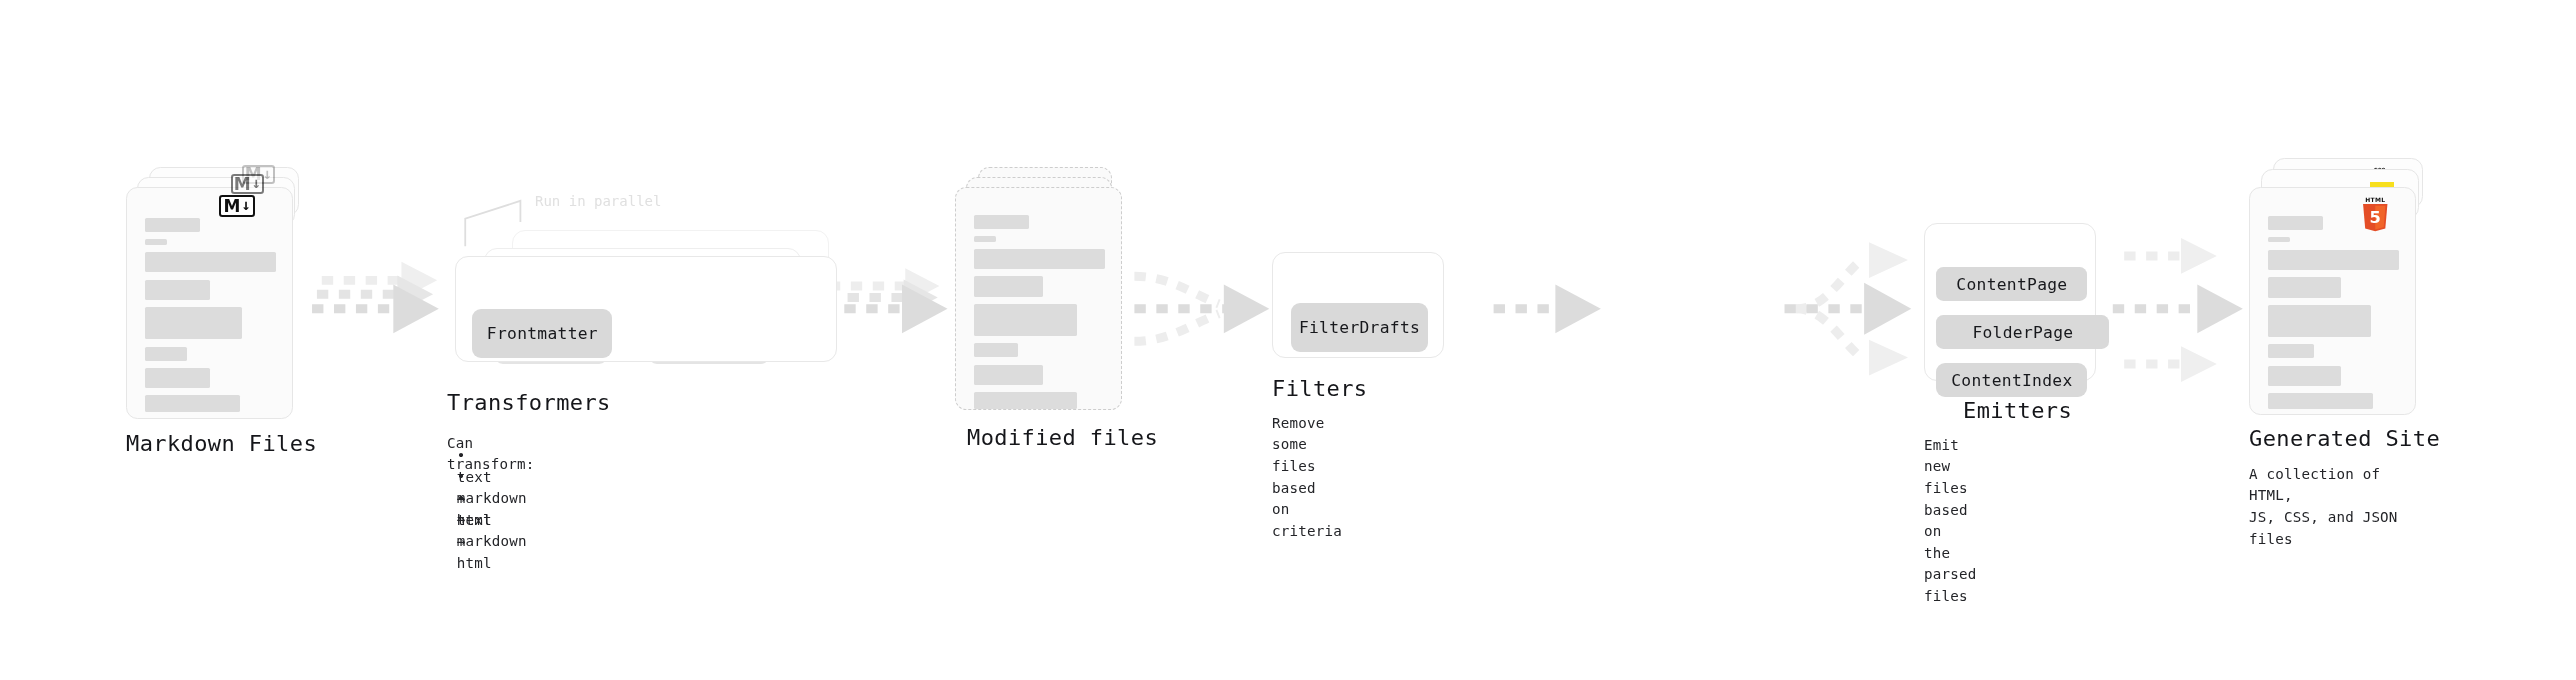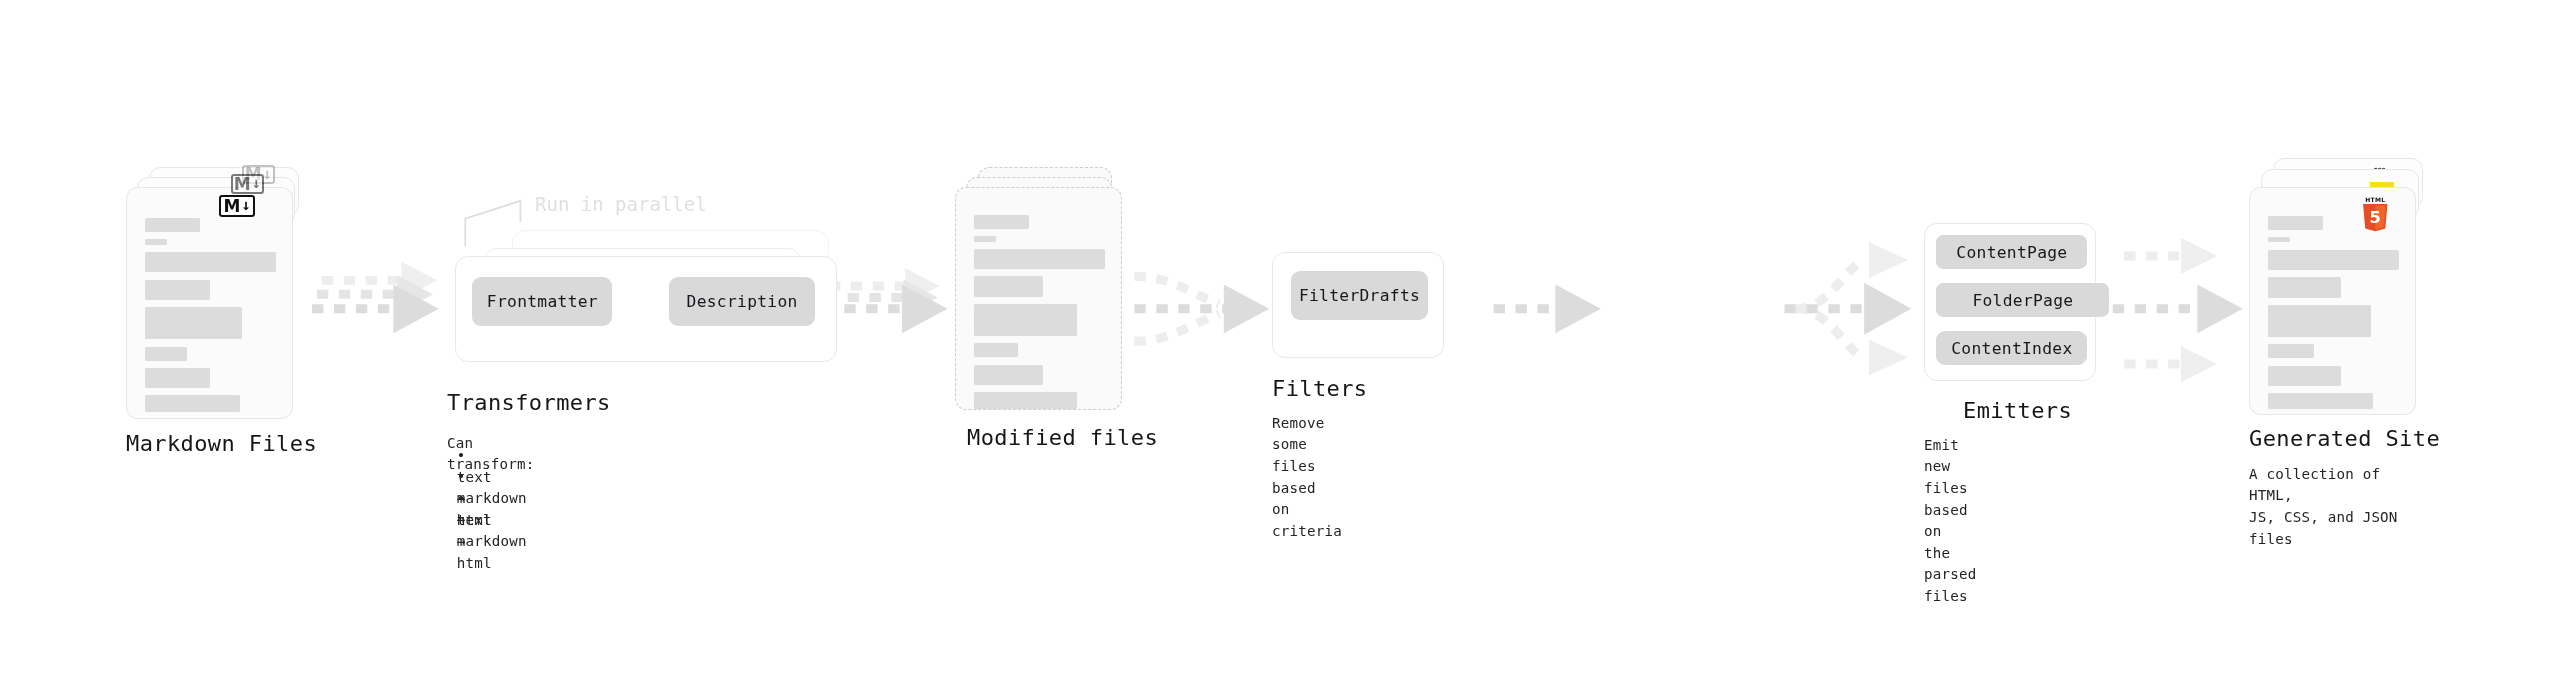--- a/index.html
+++ b/index.html
@@ -40,21 +40,21 @@
   }
 
   
   .groupbox {
     position: absolute; border: 1.6px solid #e8e8e8;
     border-radius: 13px; background: #ffffff;
   }
   .pill {
     position: absolute; background: #d9d9d9; border-radius: 9px;
     display: flex; align-items: center; justify-content: center;
-    font-size: 16.3px; color: #17181c; letter-spacing: 0.3px; white-space: nowrap;
+    font-size: 16.3px; color: #17181c; letter-spacing: 0.3px; white-space: nowrap; margin-top: 32px;
   }
   .pill.faint1 { background: #e4e4e4; }
   .pill.faint2 { background: #ededed; }
 
   
   .md-logo {
     position: absolute; border: 2.4px solid #101010; border-radius: 3.3px;
     background: #ffffff; display: flex; align-items: center;
     justify-content: center; gap: 0.8px; color: #101010;
     font-weight: 700; line-height: 1;
@@ -166,21 +166,21 @@
       </div>
     </div>
     <div class="title" style="position:absolute; left:0px; top:264px;">Markdown Files</div>
   </div>
 
   <div class="node" style="left:447px; top:191px;">
 
     <svg width="211" height="57" style="position:absolute; left:1.6px; top:0px;" viewBox="0 0 260 70">
       <path d="M20,68 L20,34 L88,12 L88,38" fill="none" stroke="#dedede" stroke-width="2.2"></path>
     </svg>
-    <div style="position:absolute; left:88px; top:1.6px; font-size:19px; color:#e0e0e0; white-space:nowrap;">Run in parallel</div>
+    <div style="position:absolute; left:88px; top:1.6px; font-size:14px; color:#e0e0e0; white-space:nowrap;">Run in parallel</div>
 
     <div class="groupbox" style="left:65px; top:39px; width:317px; height:114px; border-color:#f2f2f2;">
       <div class="pill faint2" style="left:18px; top:28px; width:114px; height:59px;"></div>
       <div class="pill faint2" style="left:169px; top:28px; width:122px; height:59px;"></div>
     </div>
     <div class="groupbox" style="left:37px; top:57px; width:317px; height:114px; border-color:#eeeeee;">
       <div class="pill faint1" style="left:9px; top:24.4px; width:114px; height:59px;"></div>
       <div class="pill faint1" style="left:163px; top:24.4px; width:122px; height:59px;"></div>
     </div>
 
@@ -194,21 +194,20 @@
           <polygon points="34,16 44,21 34,26" fill="#e4e4e4" stroke="none"></polygon>
       </g>
       <g stroke="#cfcfcf" stroke-width="2.5" fill="none">
         <line x1="-2" y1="39" x2="46" y2="39"></line>
           <polygon points="44,33 56,39 44,45" fill="#cfcfcf" stroke="none"></polygon>
       </g>
     </svg>
 
     <div class="groupbox" style="left:8.1px; top:65px; width:382px; height:106px;">
       <div class="pill" style="left:16.3px; top:19.5px; width:140px; height:49px;">Frontmatter</div>
-      <div class="pill" style="left:213px; top:19.5px; width:146px; height:49px;">Description</div>
     </div>
 
     <div class="title" style="position:absolute; left:0px; top:199px;">Transformers</div>
     <div class="subtitle" style="position:absolute; left:0px; top:232px;">Can transform:</div>
     <div class="subtitle" style="position:absolute; left:9.8px; top:254px; margin-top:0;">• text → text</div>
     <div class="subtitle" style="position:absolute; left:9.8px; top:275px; margin-top:0;">• markdown → markdown</div>
     <div class="subtitle" style="position:absolute; left:9.8px; top:297px; margin-top:0;">• html → html</div>
   </div>
 
   <div class="node" style="left:955px; top:167px;">

